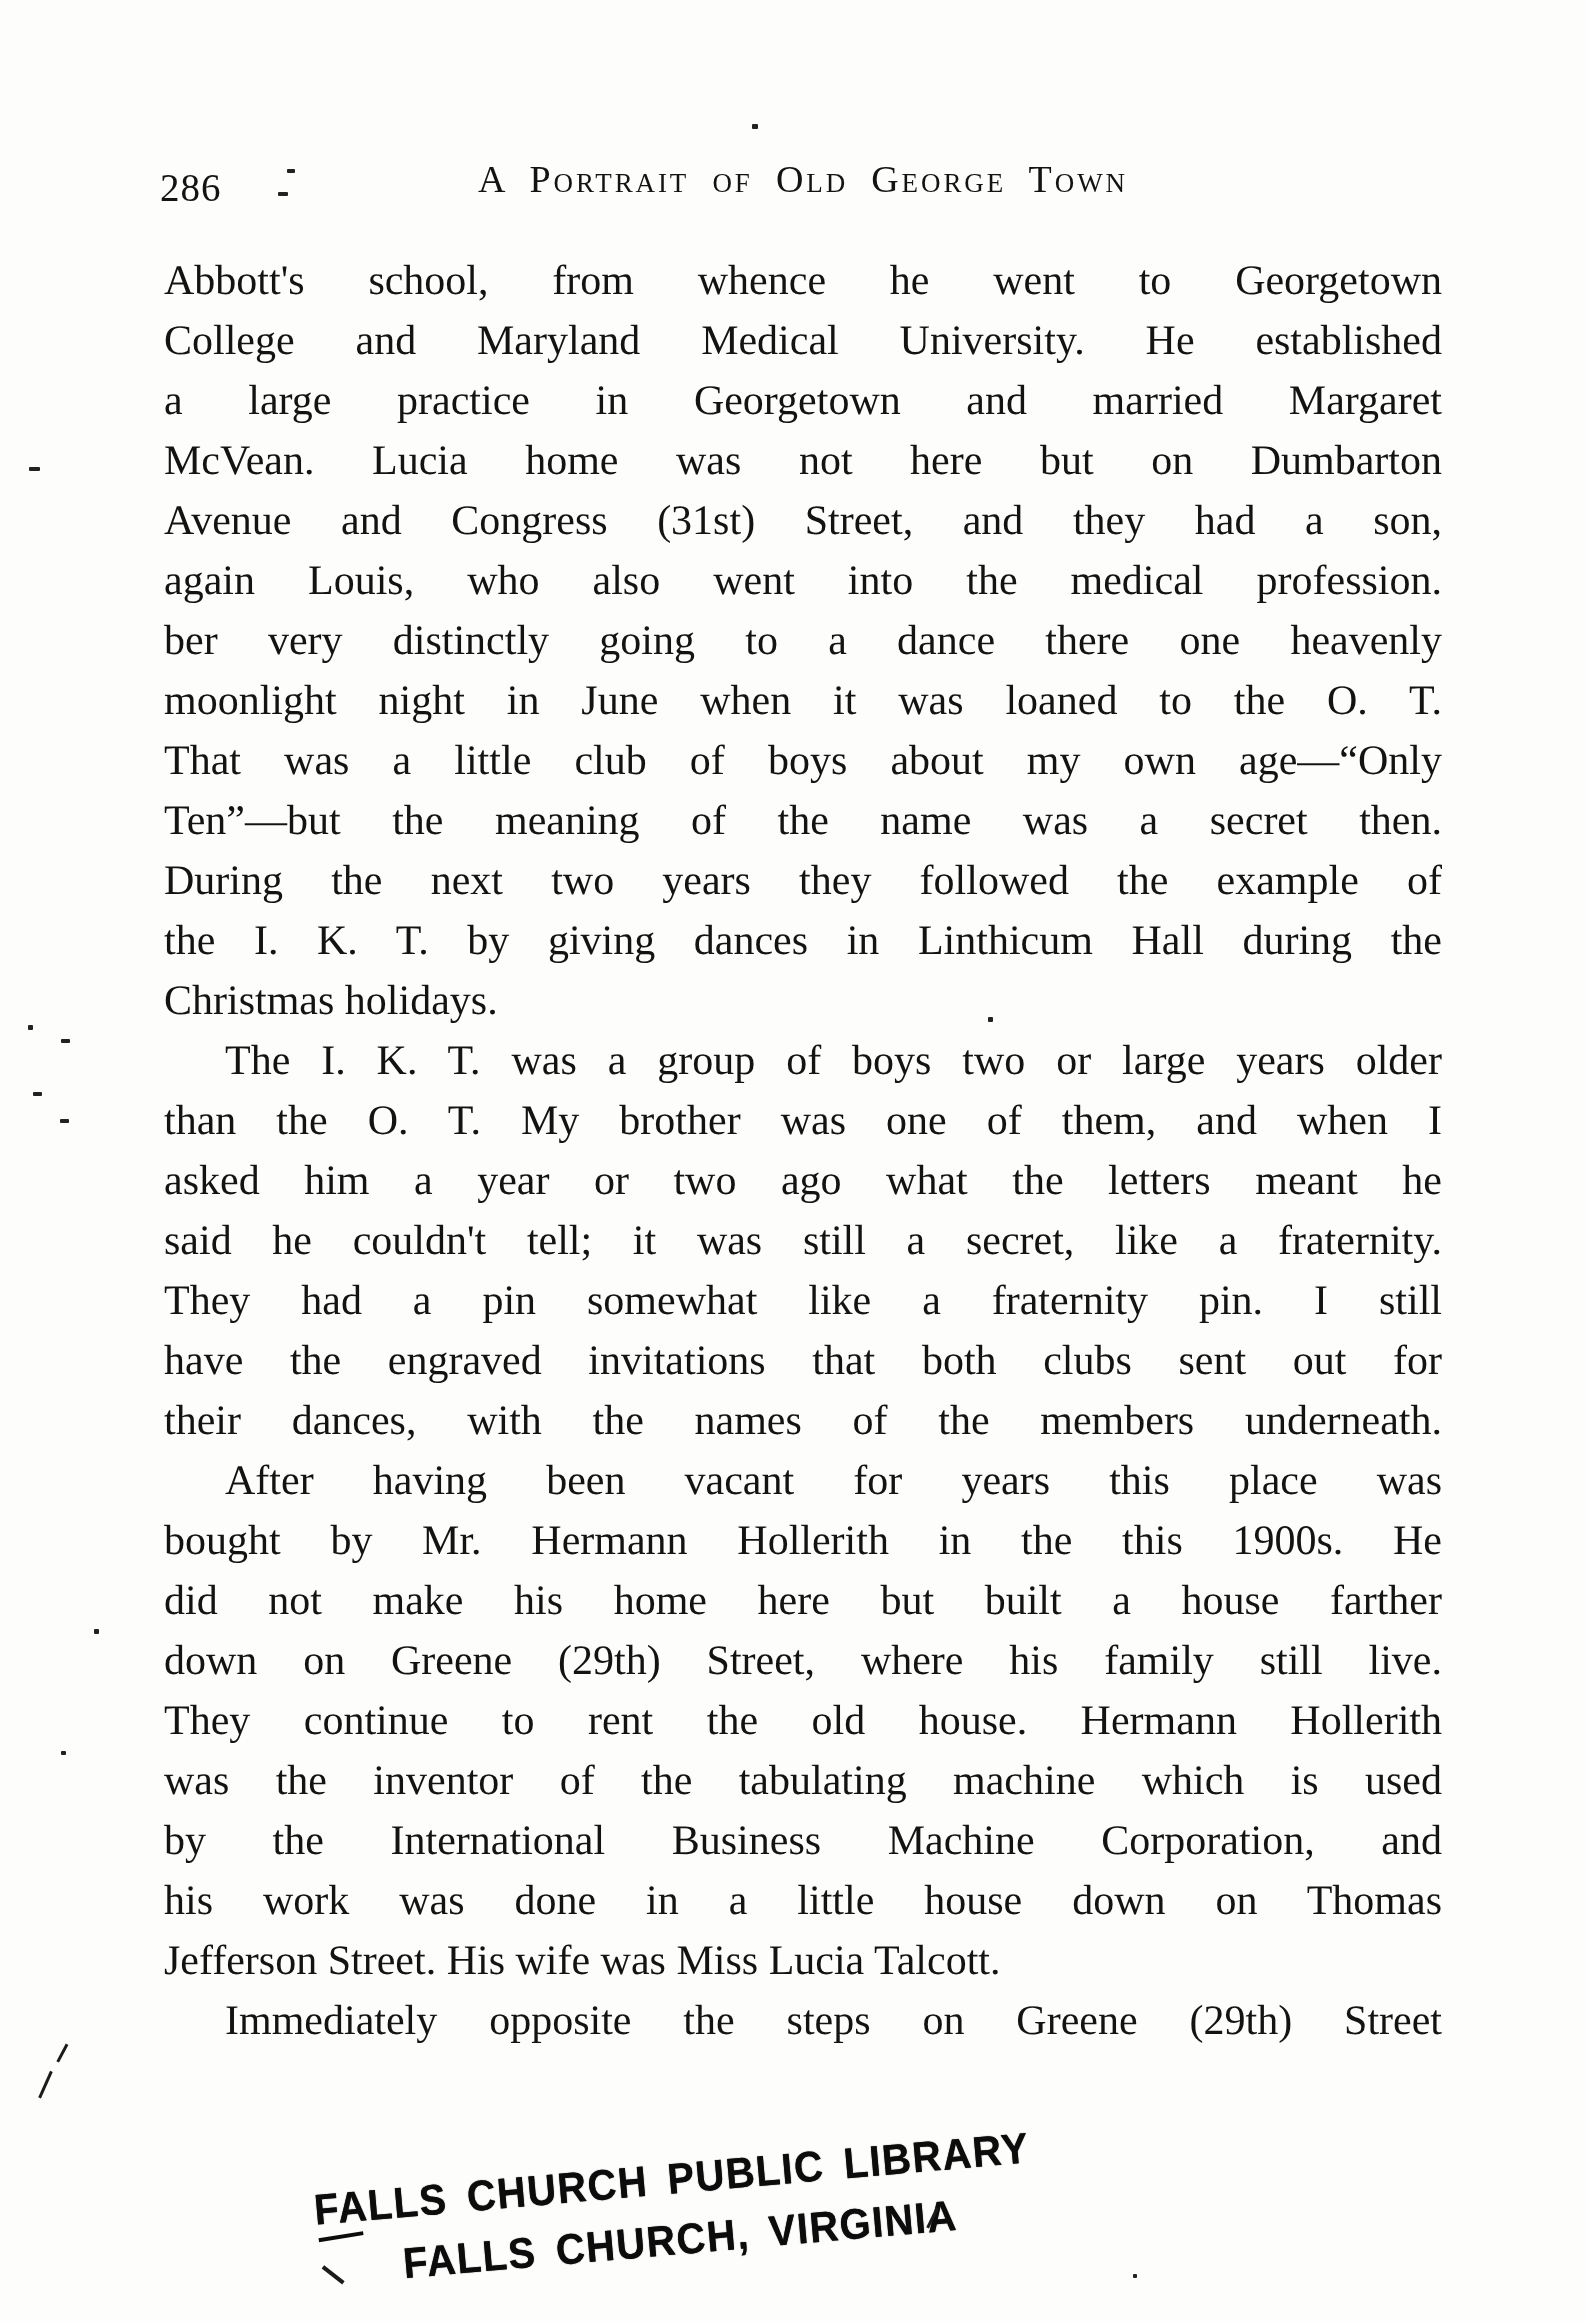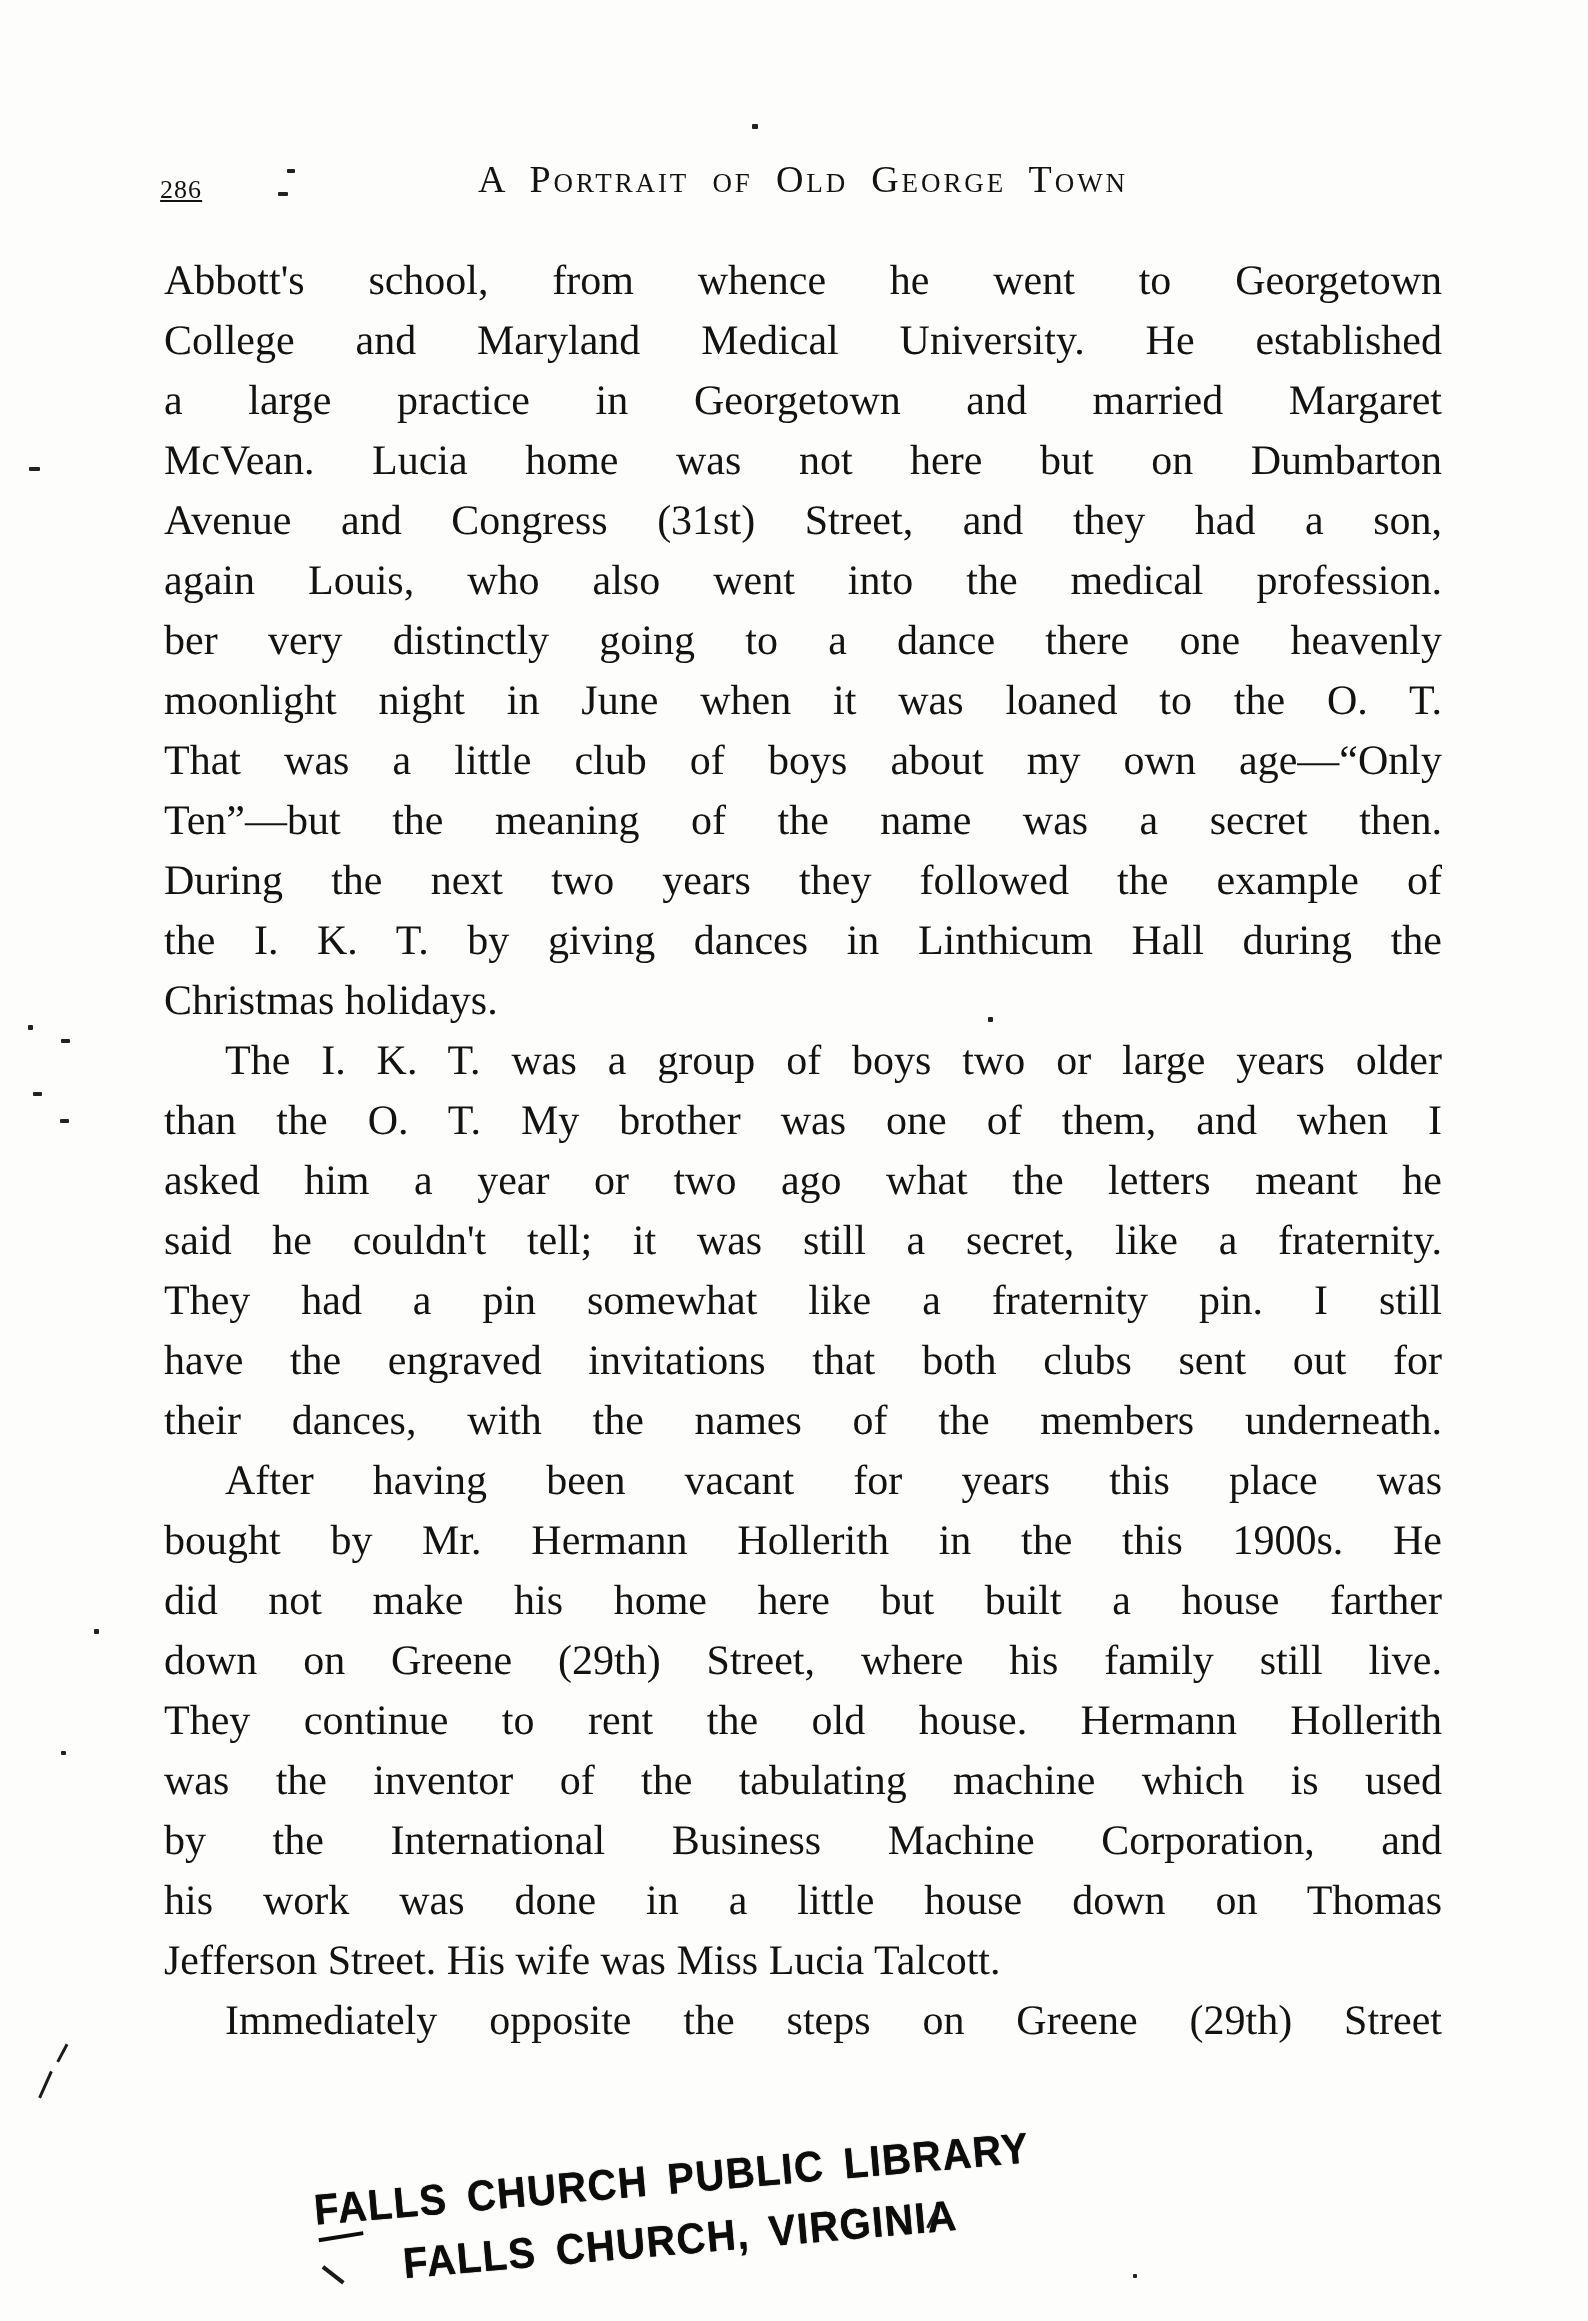--- a/index.html
+++ b/index.html
@@ -8,22 +8,22 @@
     background:#fdfdfb;
     font-family:"Liberation Serif", serif;
     color:#131313;
     overflow:hidden;
   }
   .page { position:absolute; inset:0; }
 
   
   .header-row { position:absolute; left:164px; top:157px; width:1278px; height:47px; }
   .pagenum {
-    position:absolute; left:-3.9px; top:18px;
-    font-size:26px; letter-spacing:1px;text-decoration:underline;
+    position:absolute; left:-3.9px; top:8px;
+    font-size:39px; letter-spacing:1px;
   }
   .running {
     text-align:center;
     font-variant:small-caps;
     font-size:38px;
     letter-spacing:2.9px;
     word-spacing:10.8px;
   }
 
   

